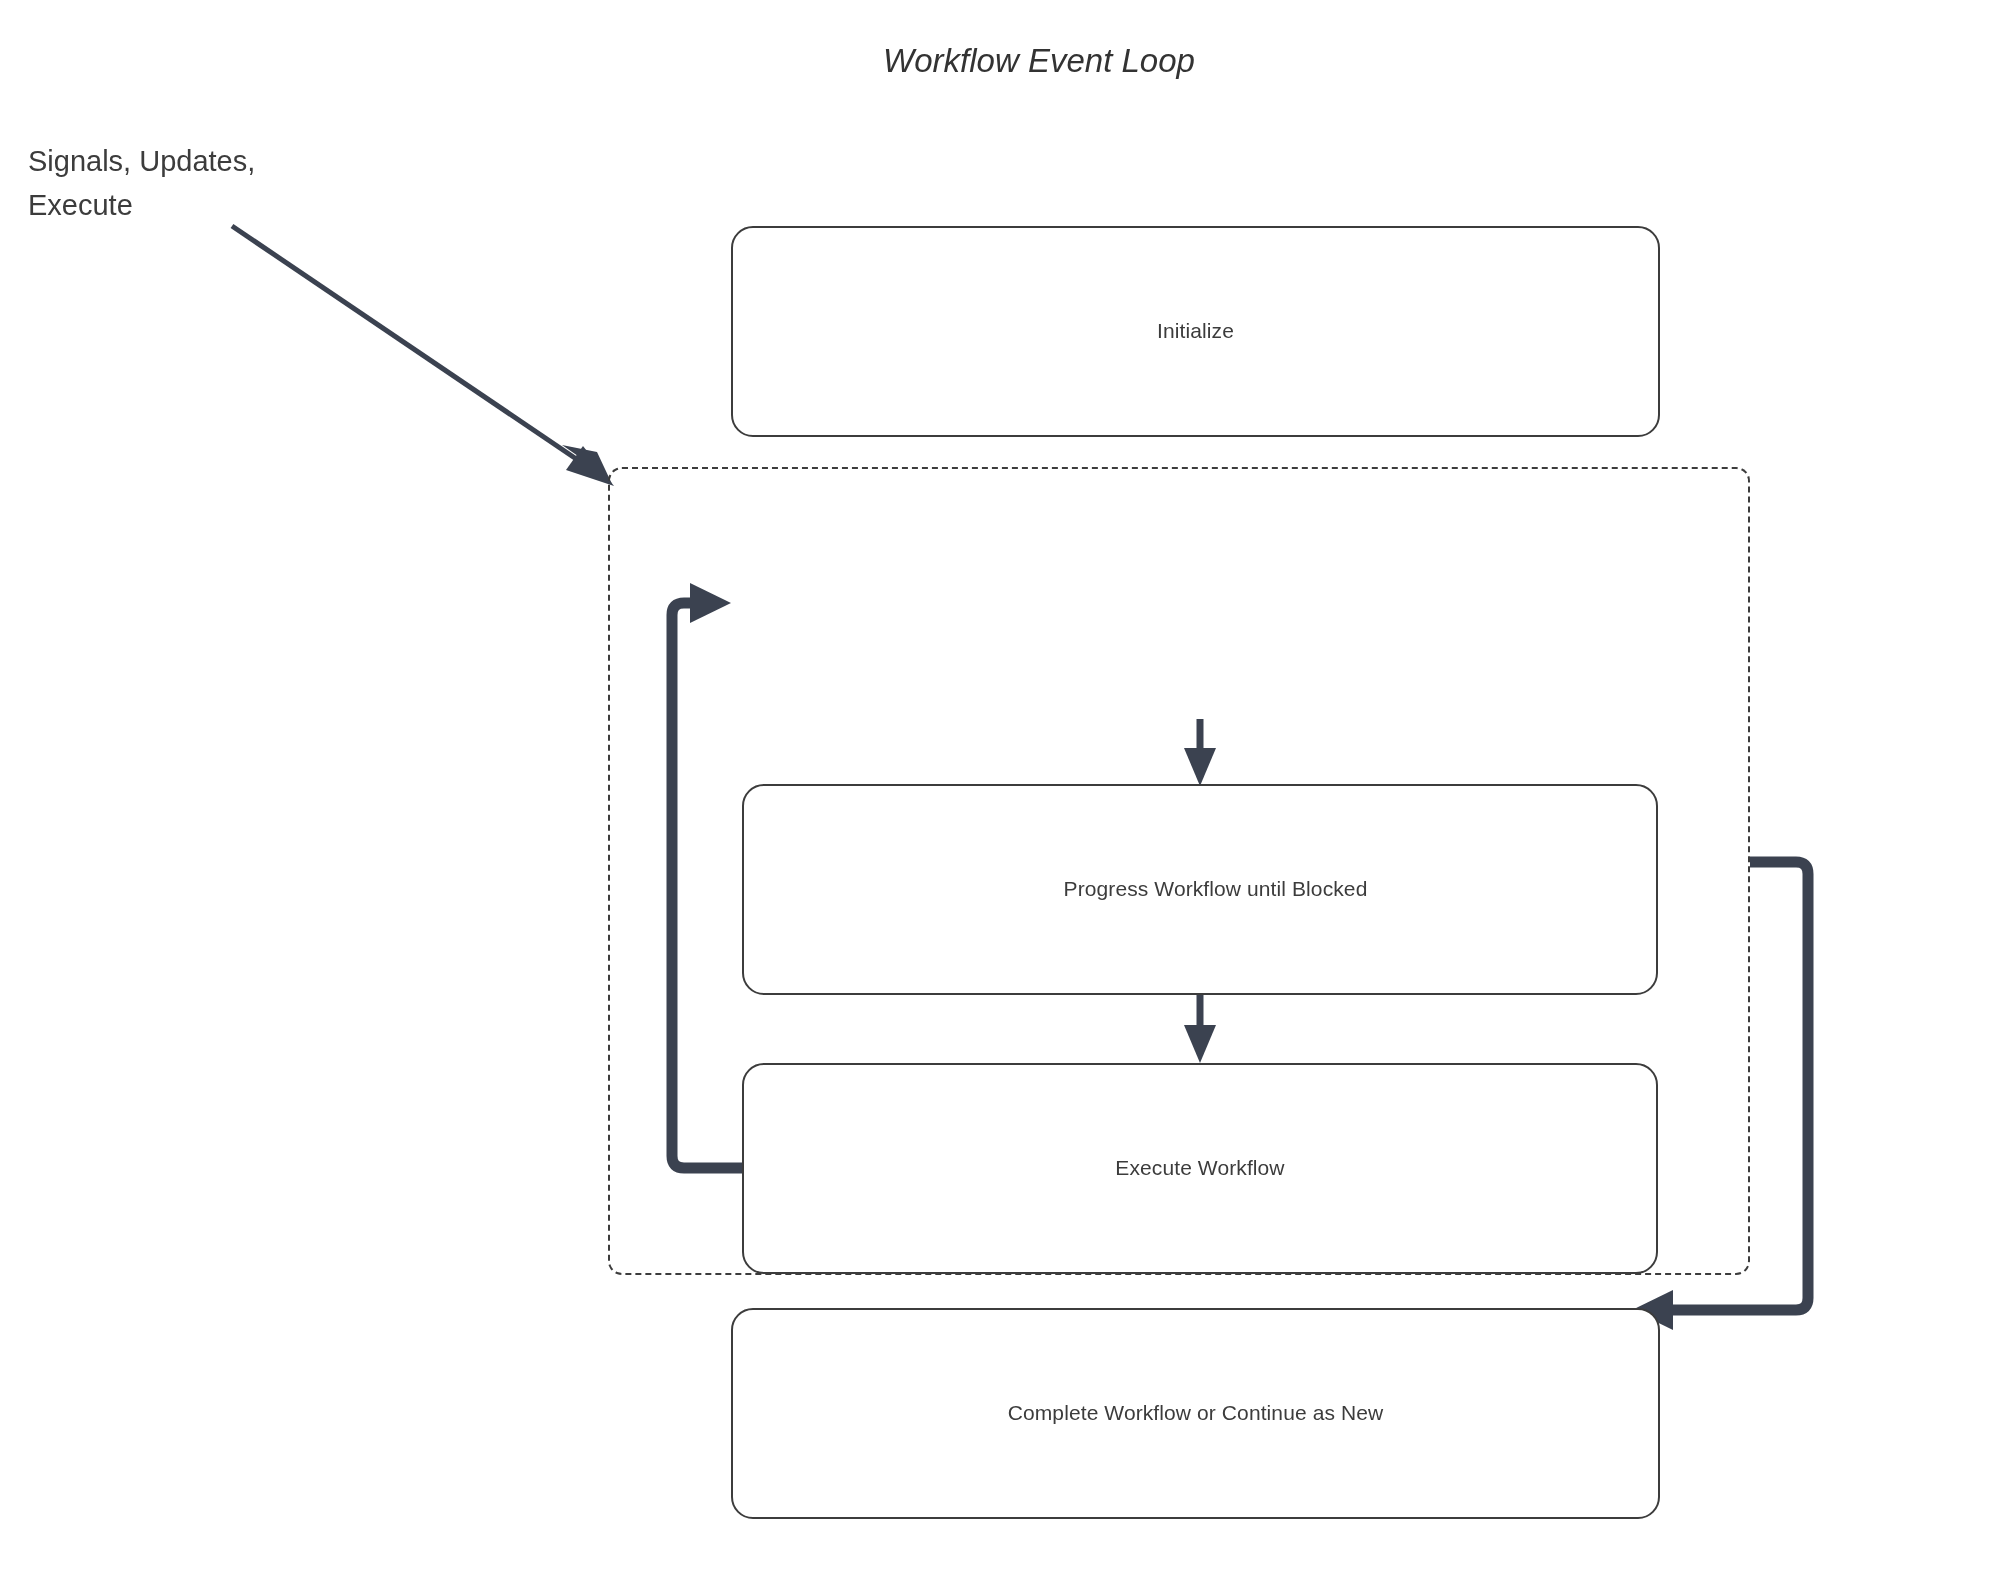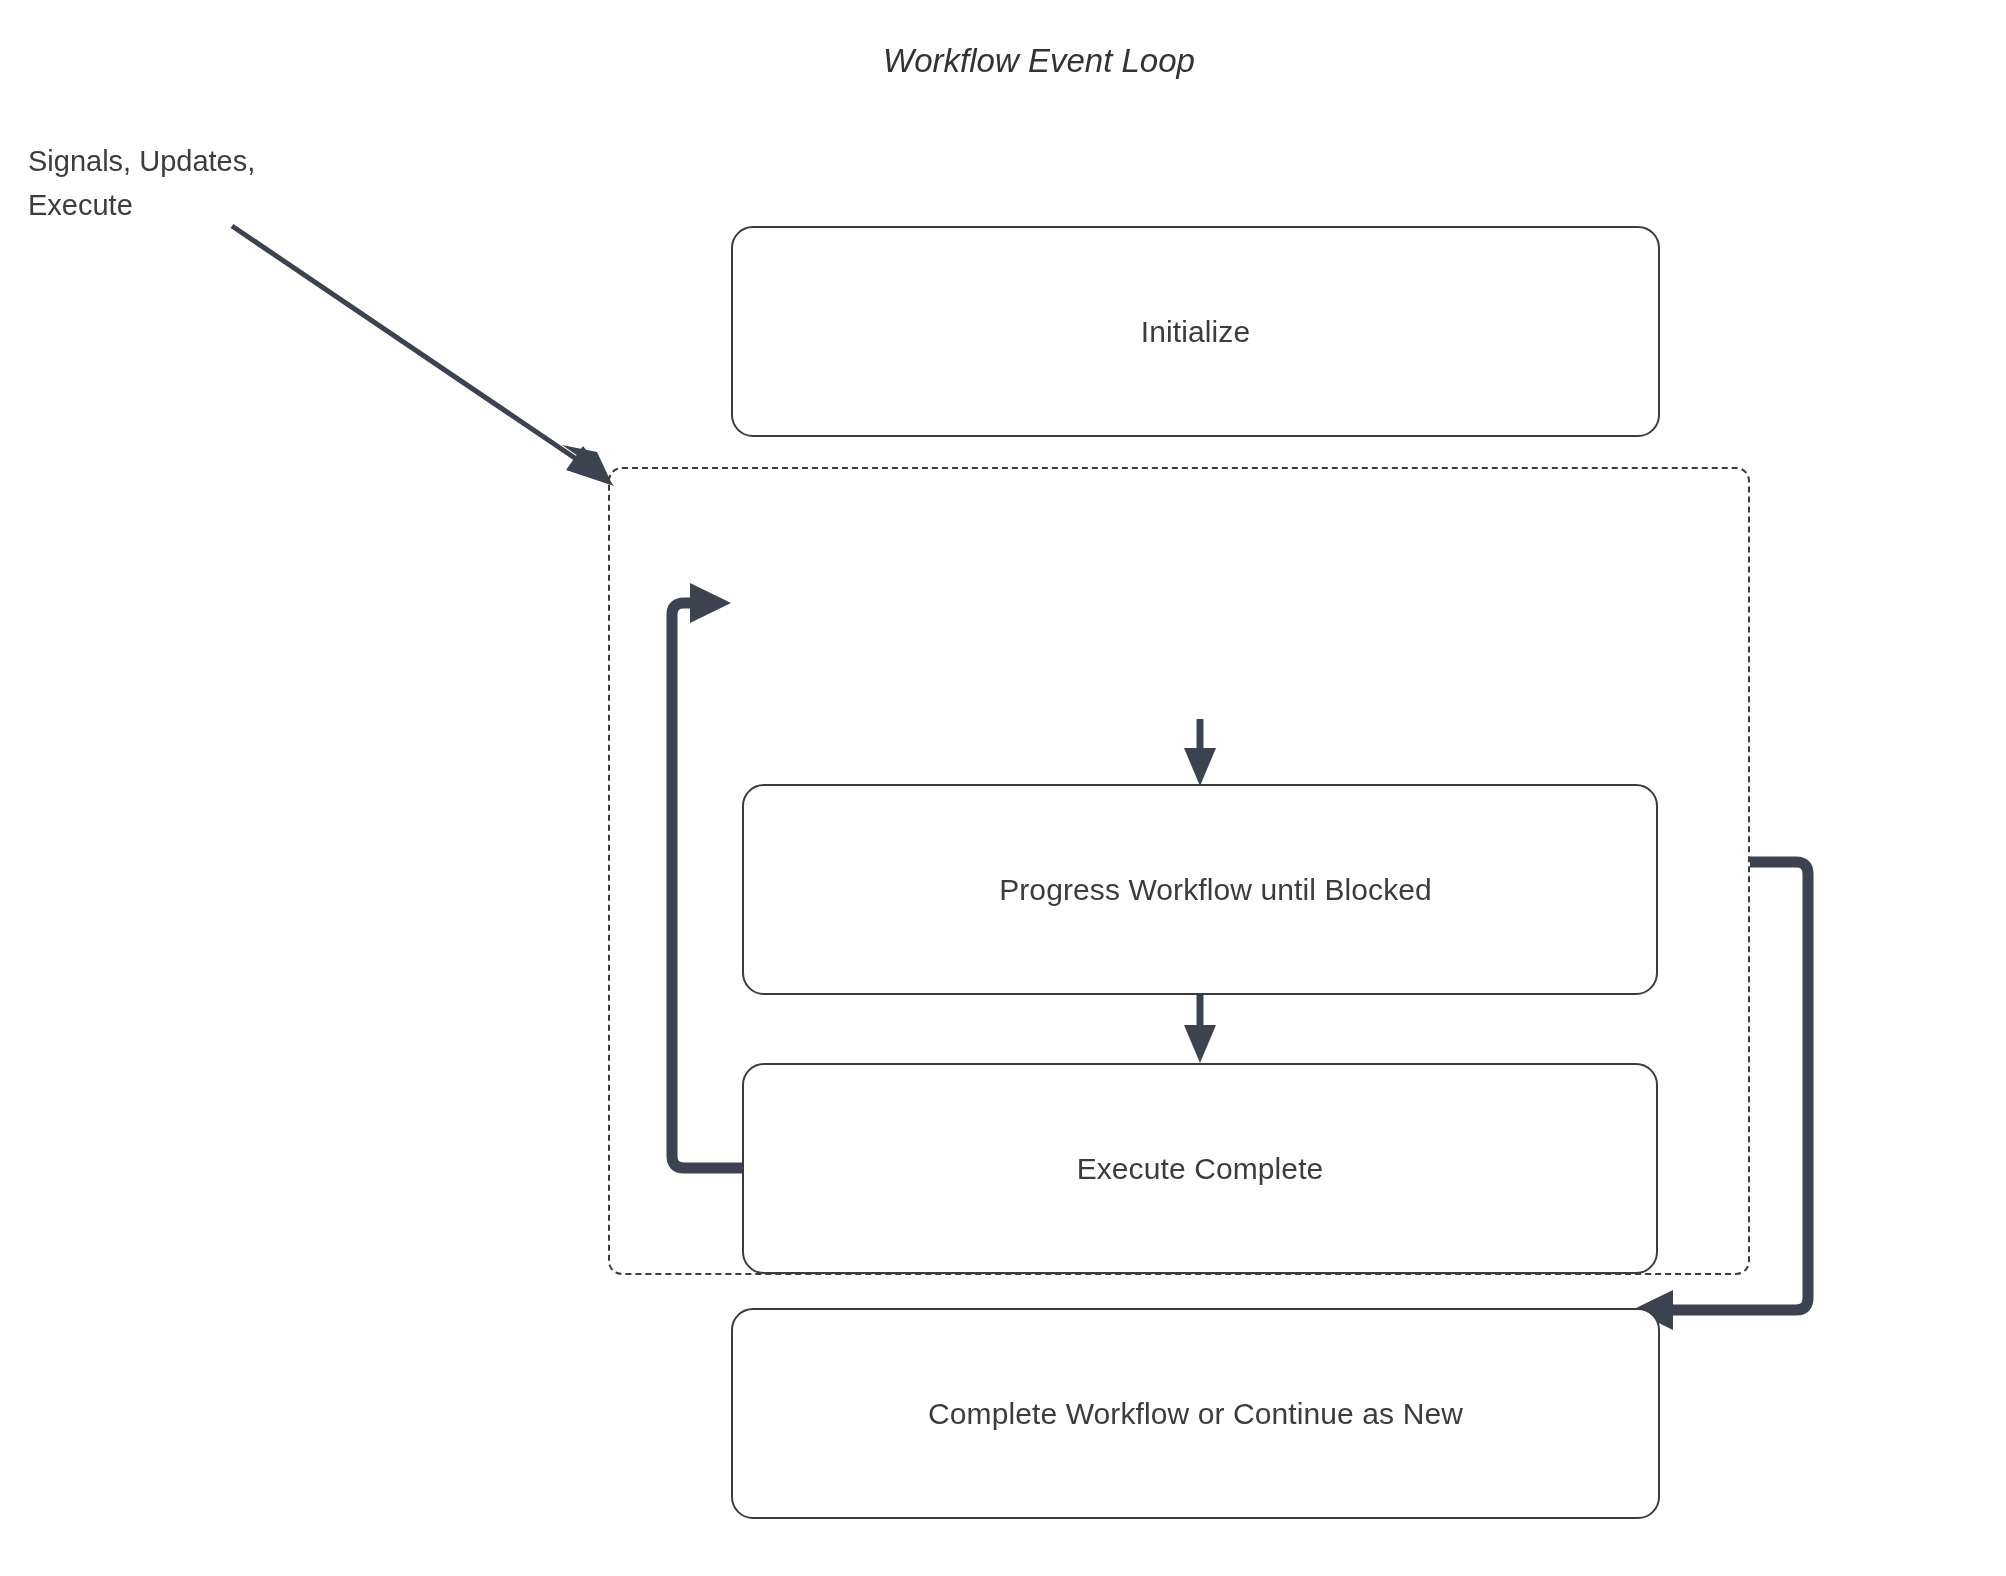--- a/index.html
+++ b/index.html
@@ -30,21 +30,21 @@
     position: absolute;
     box-sizing: border-box;
     border: 2px solid #3c3c3c;
     border-radius: 22px;
     background: #ffffff;
     display: flex;
     align-items: center;
     justify-content: center;
   }
   .node-label {
-    font-size: 30px;
+    font-size: 21px;
     line-height: 1.25;
     color: #3c3c3c;
     text-align: center;
     letter-spacing: 0.1px;
     white-space: nowrap;
   }
   .dashed-container {
     position: absolute;
     box-sizing: border-box;
     border: 2px dashed #3c3c3c;
@@ -117,20 +117,20 @@
   </div>
 
   <div class="dashed-container" style="left:608px; top:467px; width:1142px; height:808px;"></div>
 
 
   <div class="node-box" style="left:742px; top:784px; width:916px; height:211px;padding-left:31px;">
     <span class="node-label">Progress Workflow until Blocked</span>
   </div>
 
   <div class="node-box" style="left:742px; top:1063px; width:916px; height:211px;">
-    <span class="node-label">Execute Complete</span>
+    <span class="node-label">Execute Workflow</span>
   </div>
 
   <div class="node-box" style="left:731px; top:1308px; width:929px; height:211px;">
     <span class="node-label">Complete Workflow or Continue as New</span>
   </div>
 
 </div>
 
 </body></html>

